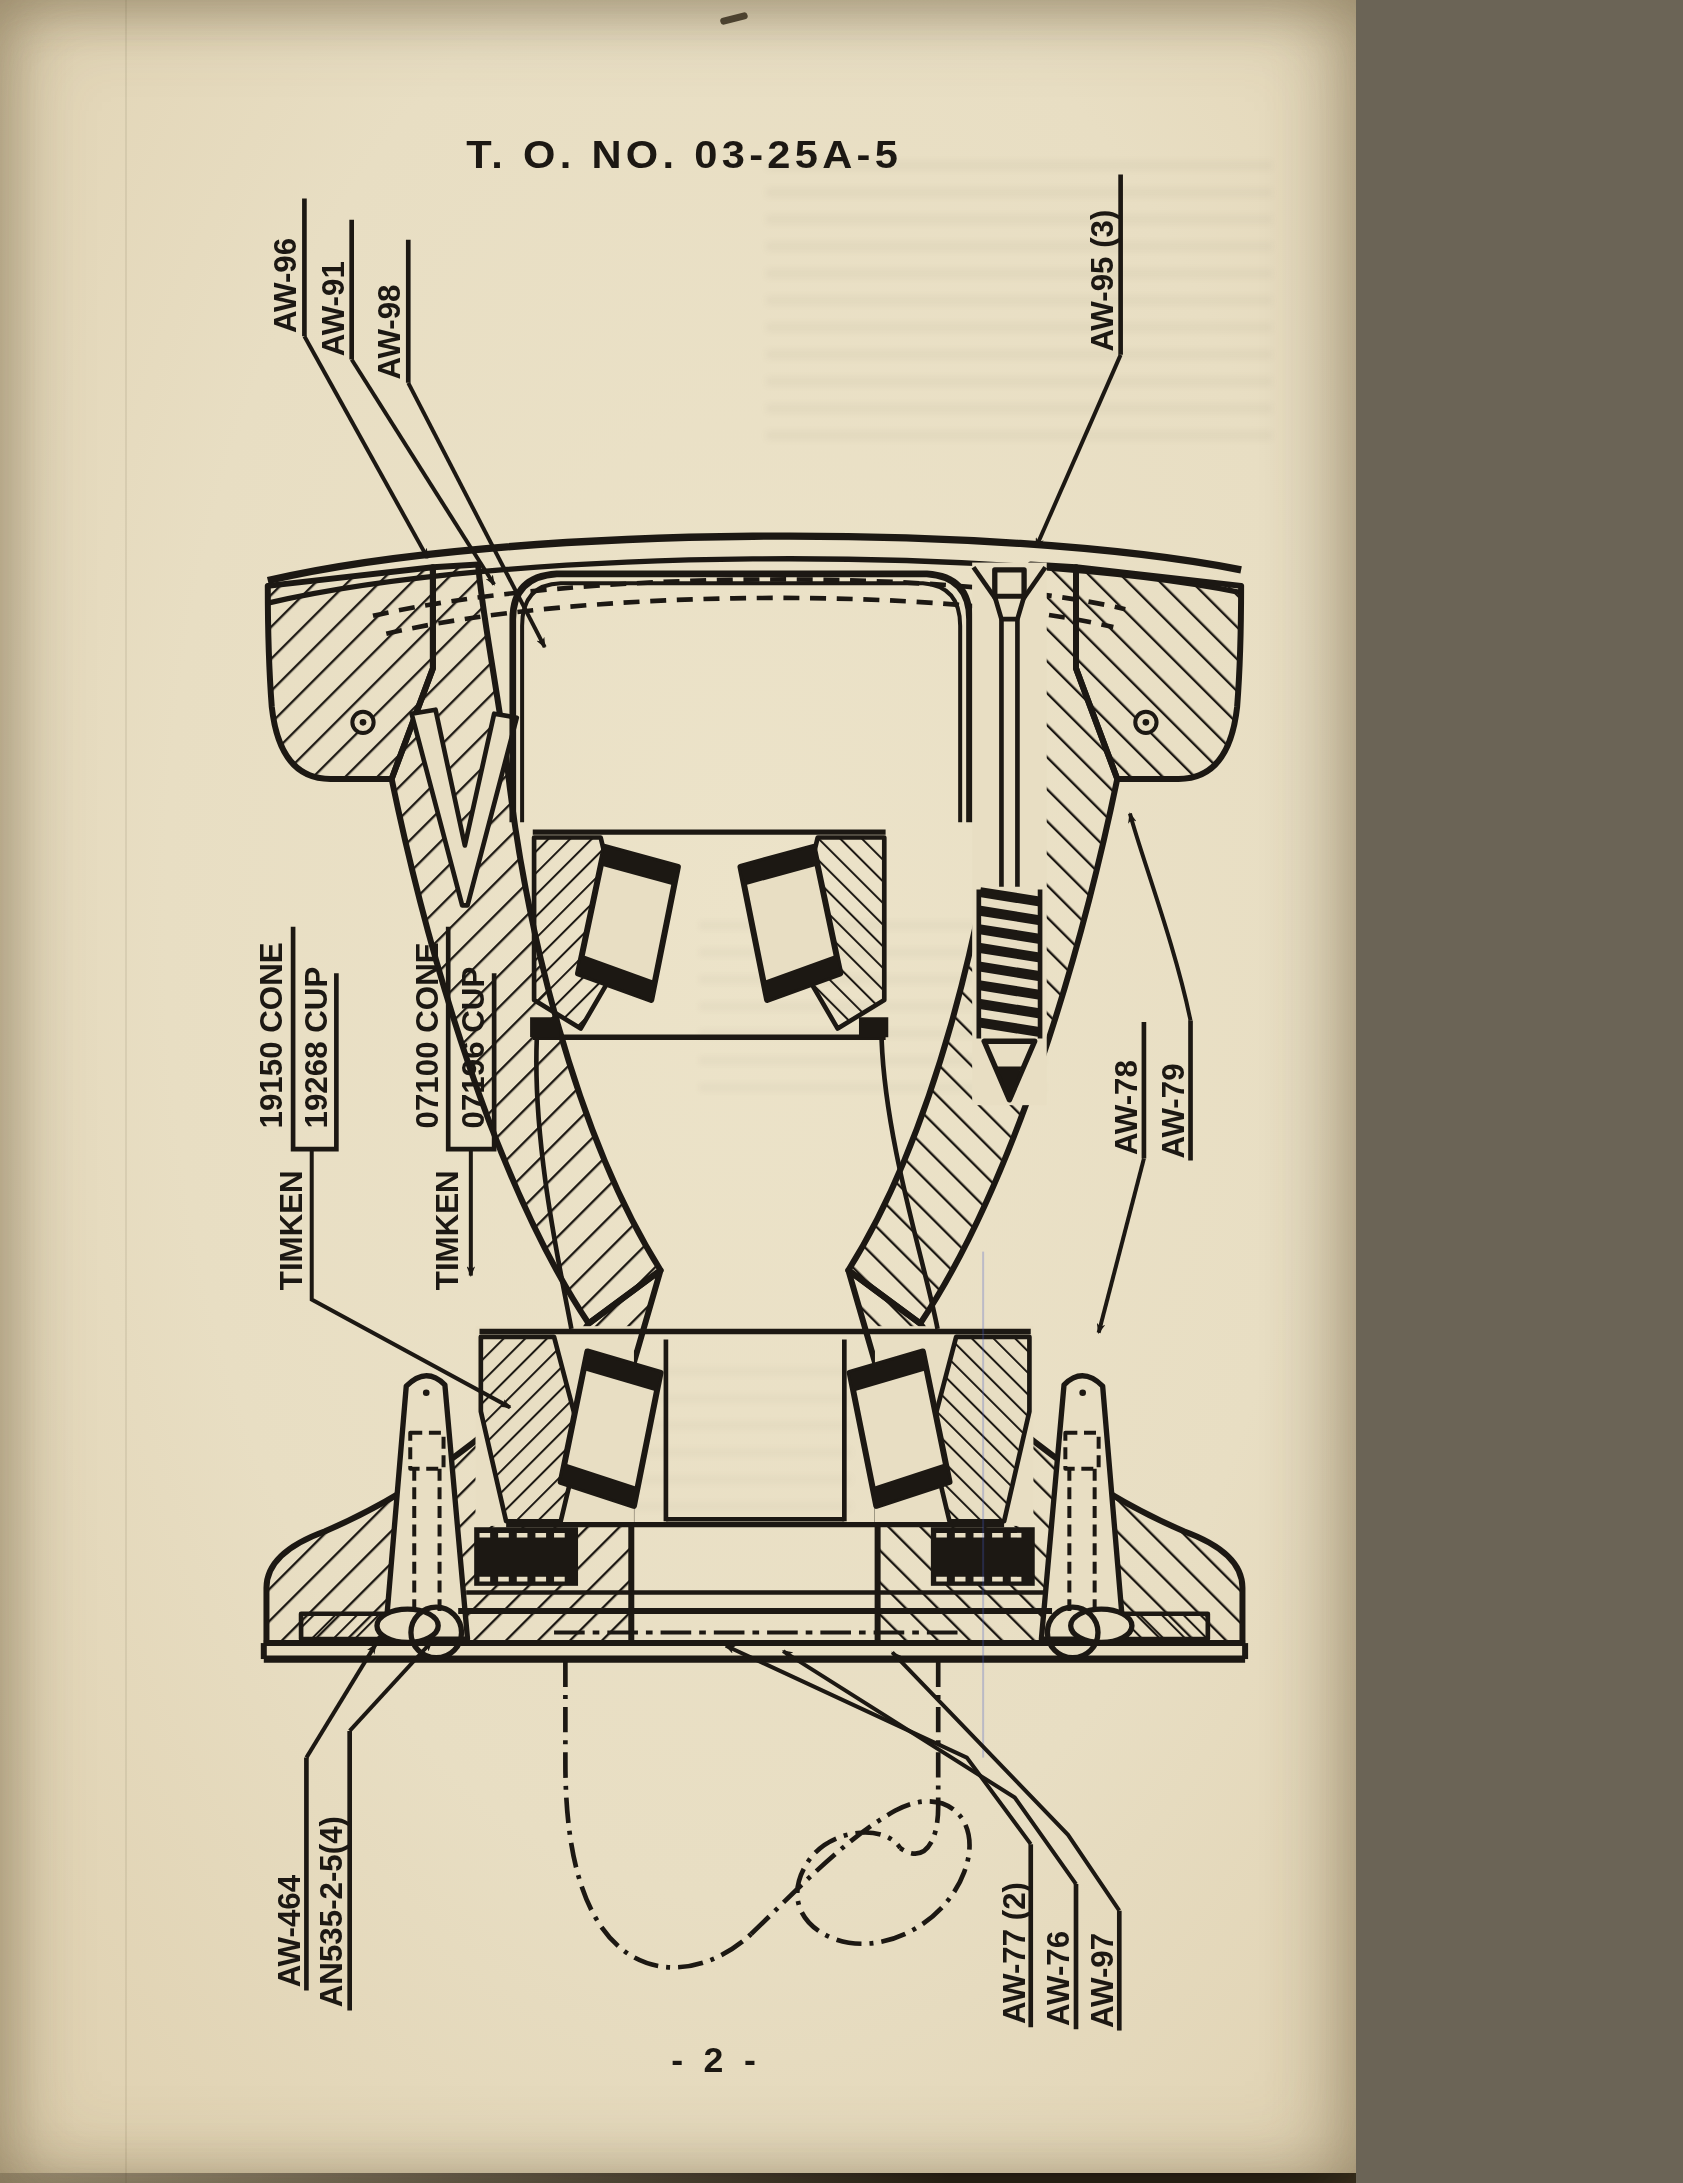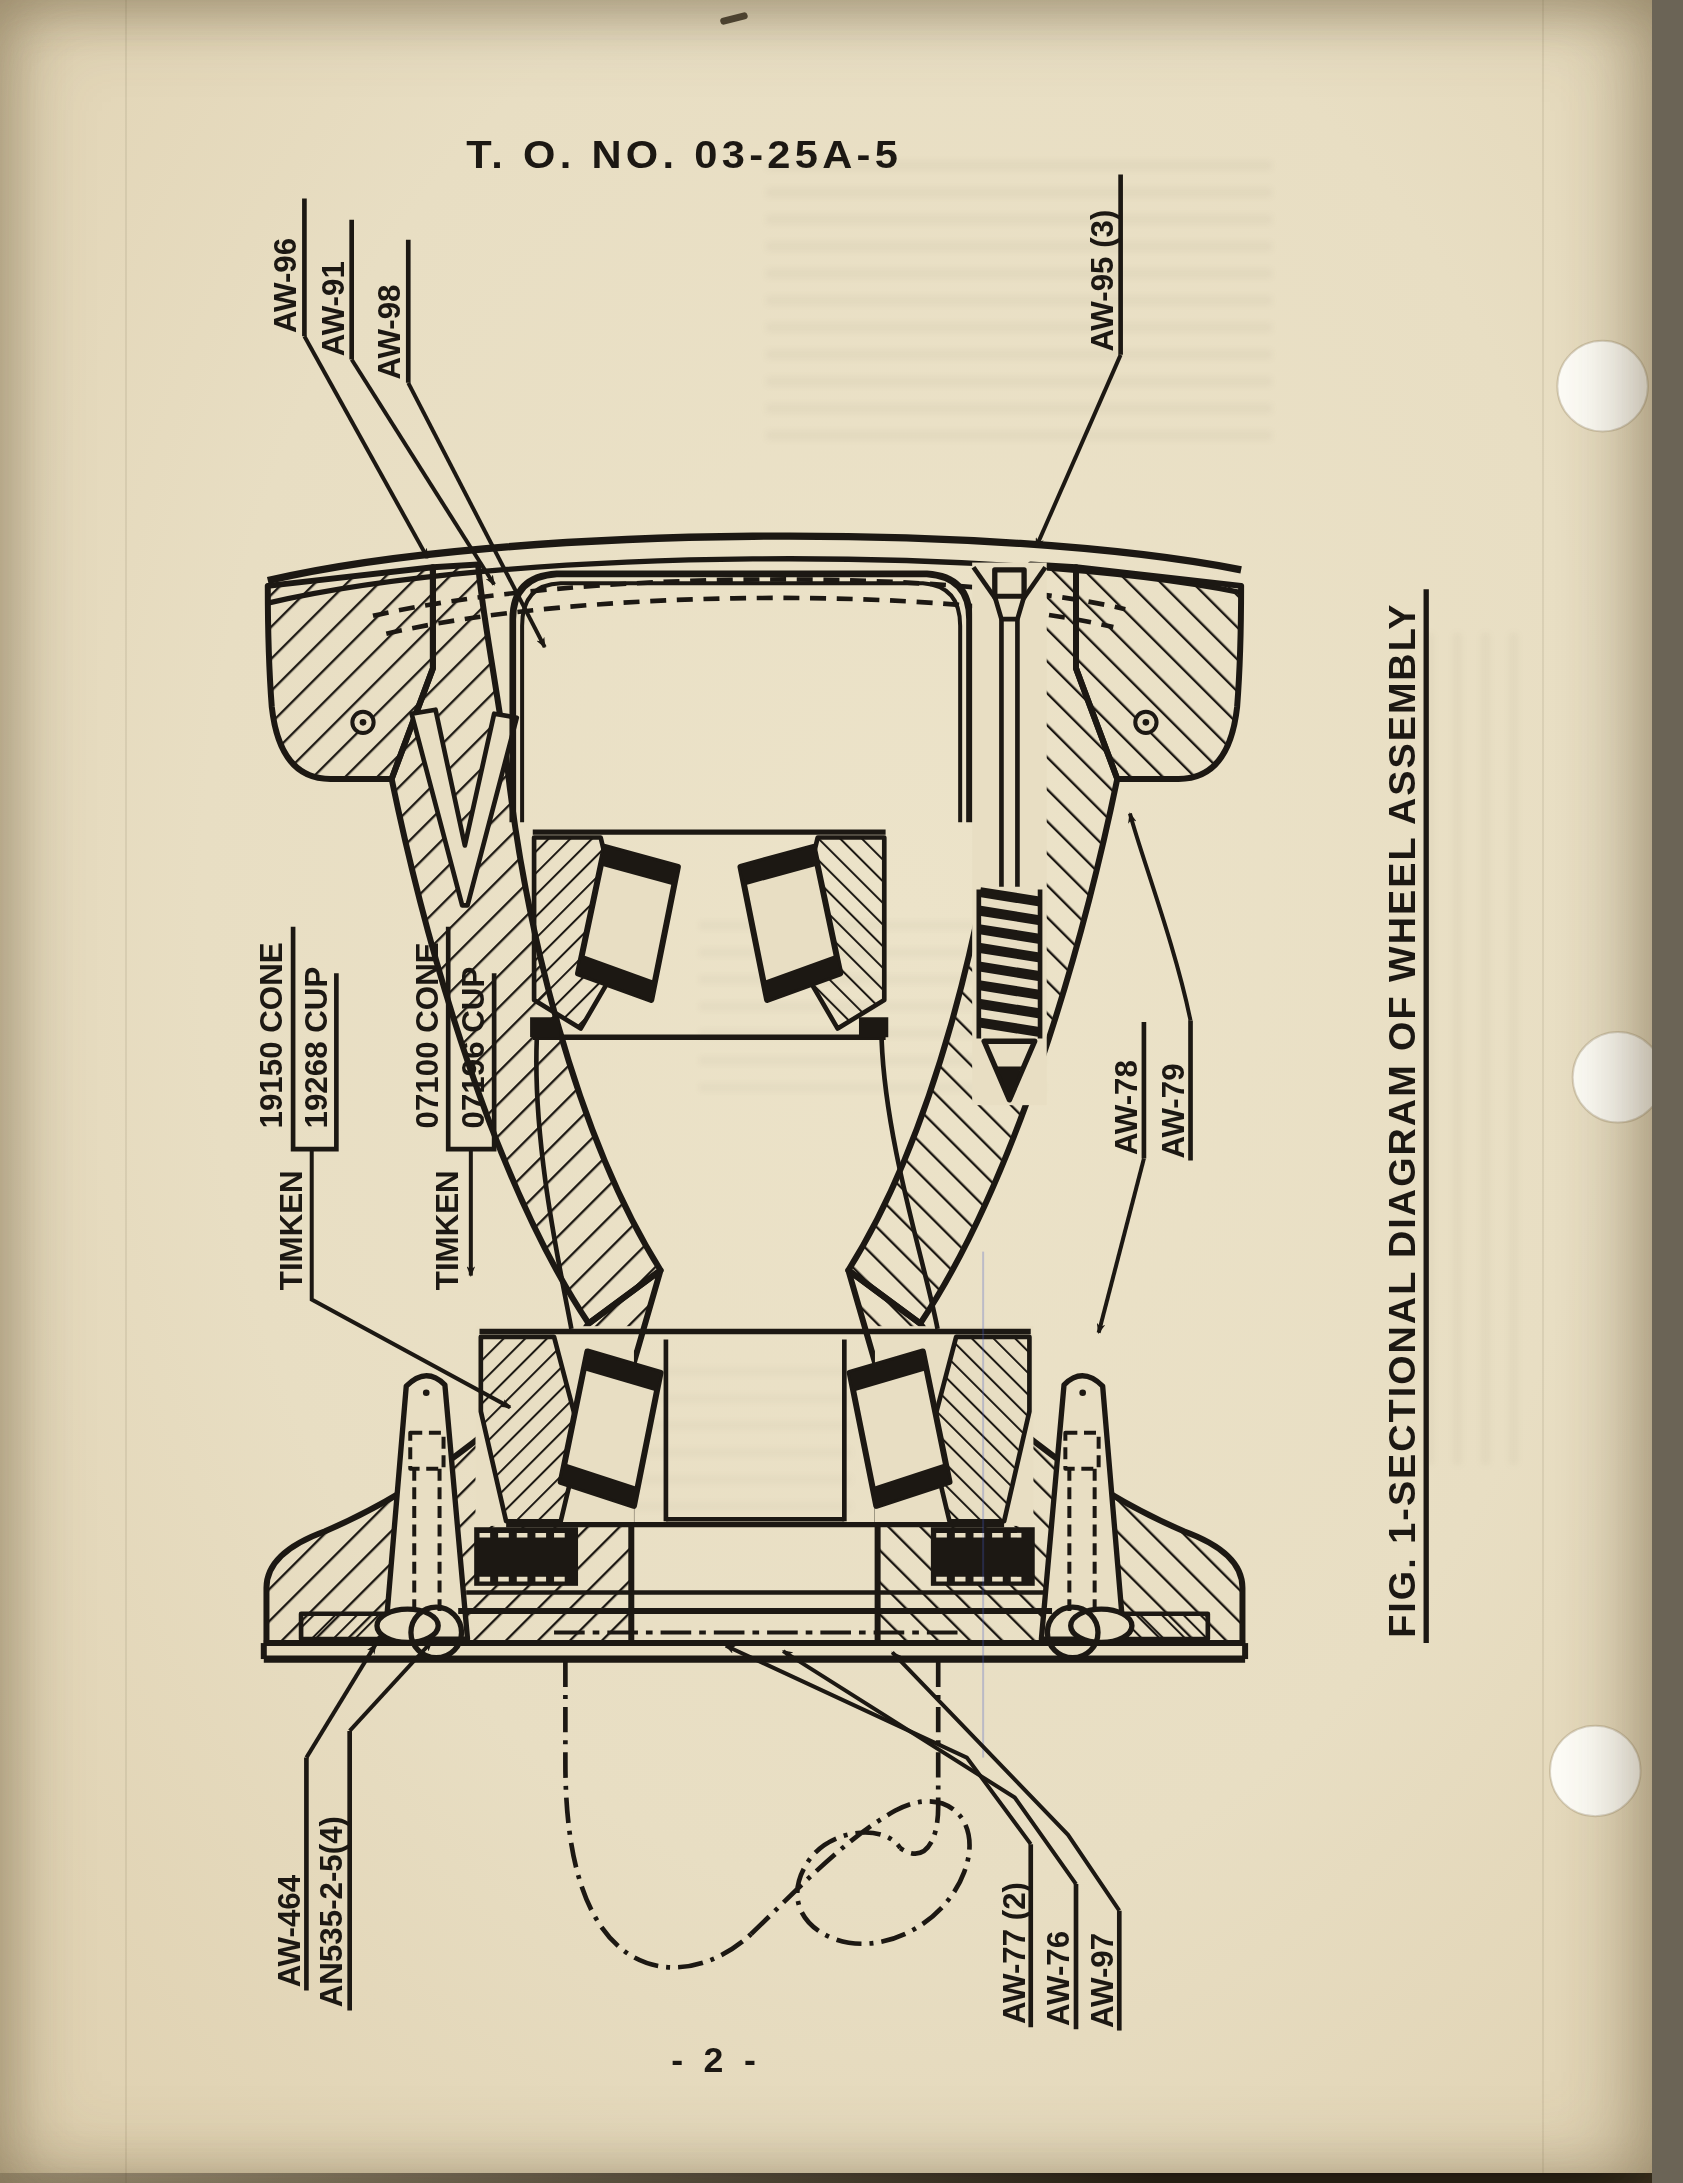--- a/index.html
+++ b/index.html
@@ -1,17 +1,17 @@
 <!DOCTYPE html>
 <html style="font-size:10.7px"><head>
 <meta charset="utf-8">
 <style>
   html,body{margin:0;padding:0;background:#6b6456;}
   .page{
-    position:relative;width:1652px;height:2183px;overflow:hidden;
+    position:relative;width:1356px;height:2183px;overflow:hidden;
     background:
       radial-gradient(ellipse at 55% 42%, #ece3c9 0%, #e8dec3 55%, #decfae 100%);
     font-family:"Liberation Sans",sans-serif;
     text-align:center;
   }
   .page::after{
     content:"";position:absolute;inset:0;pointer-events:none;
     box-shadow:
       inset 0 0 93px rgba(100,84,52,.30),
       inset -31px 0 60px rgba(100,84,52,.22),

